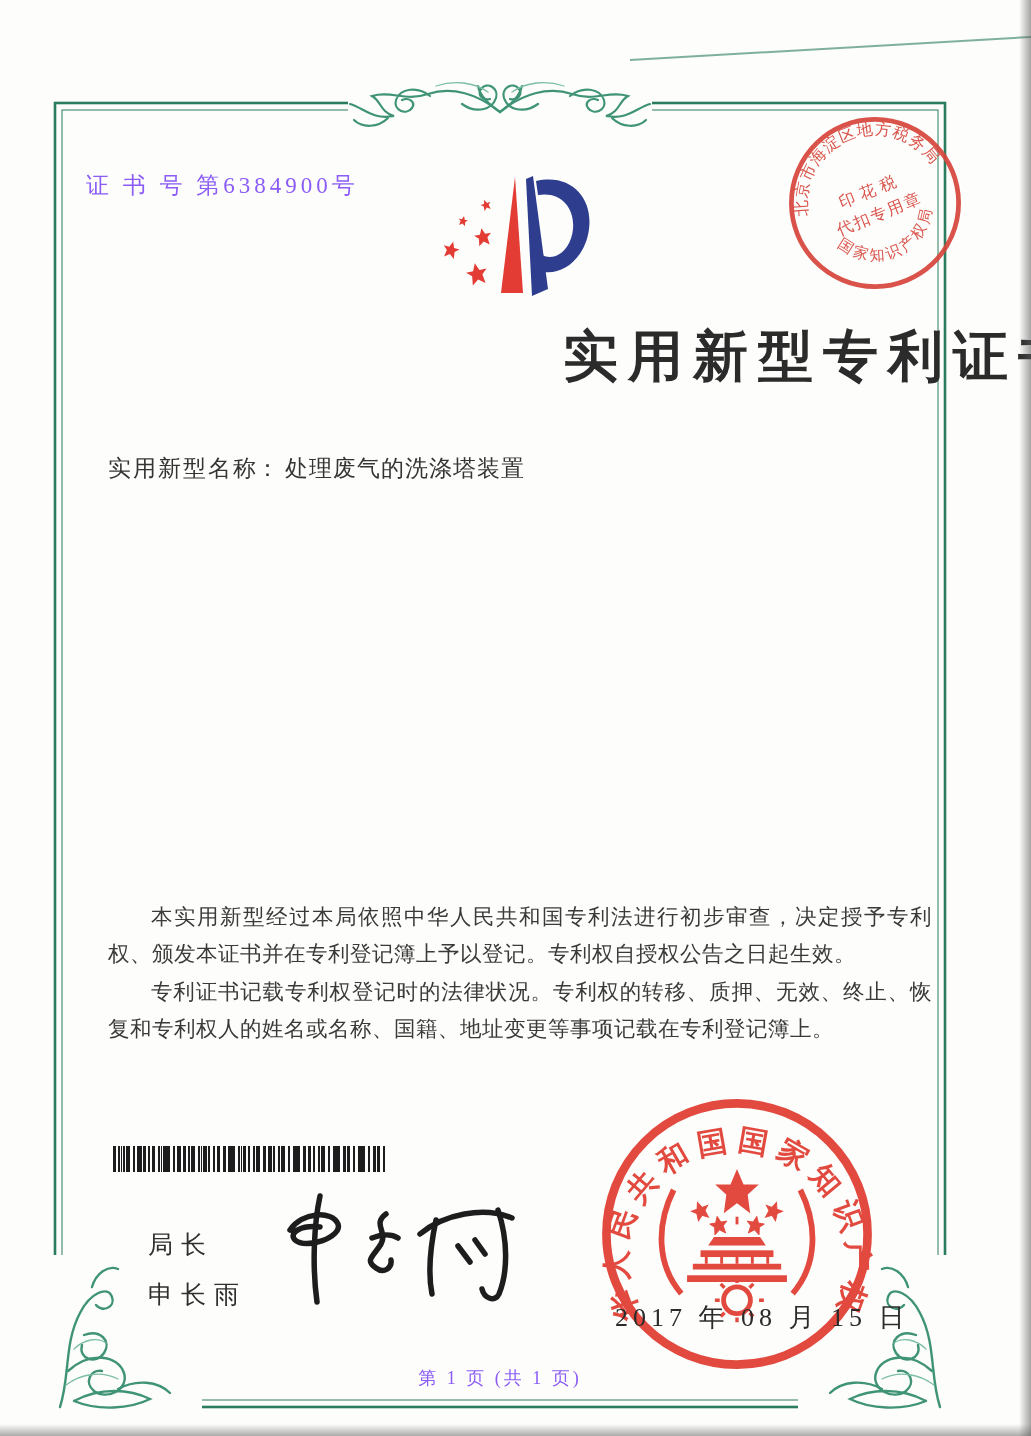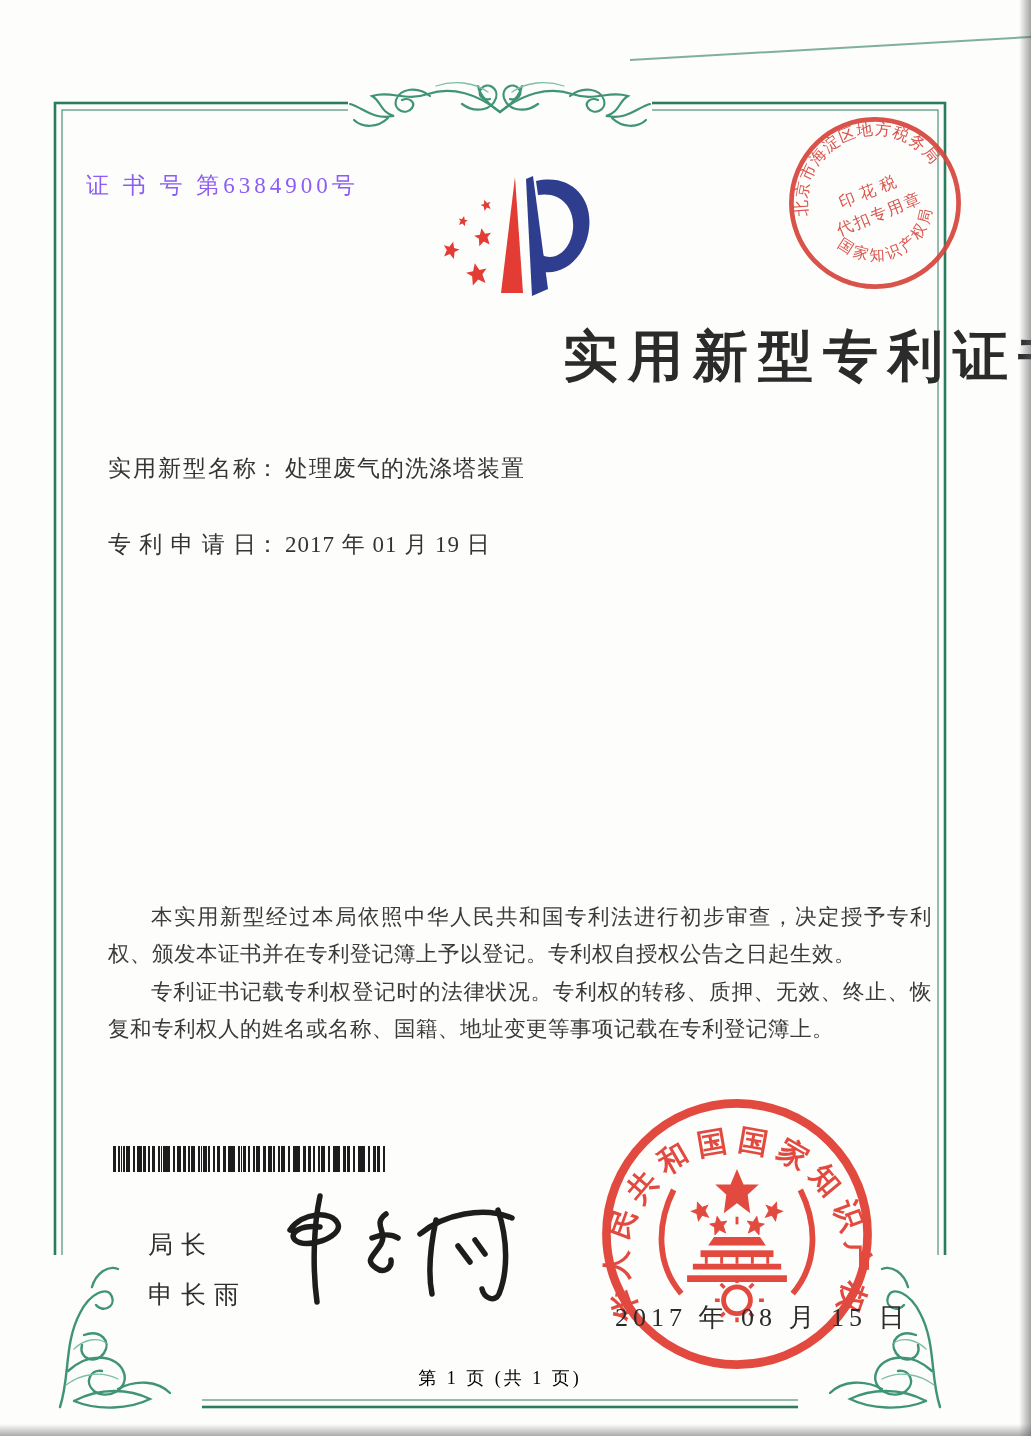--- a/index.html
+++ b/index.html
@@ -78,21 +78,21 @@
 
   .big-seal { position: absolute; left: 593px; top: 1090px; width: 288px; height: 288px; z-index: 4; opacity: .92; }
 
   .seal-date {
     position: absolute; left: 615px; top: 1300px; z-index: 5;
     font-size: 26px; letter-spacing: 5px; color: #2b2b2b;
   }
 
   .footer-text {
     position: absolute; left: 55px; top: 1366px; width: 890px; z-index: 3;
-    text-align: center; font-size: 18px; letter-spacing: 3px; color: #000000;
+    text-align: center; font-size: 18px; letter-spacing: 3px; color: #8b5cf6;
   }
 </style>
 </head>
 <body>
 
 <div class="page">
 
   <svg class="frame-svg" width="1031" height="1436" viewBox="0 0 1031 1436">
 
     <path d="M630,60 L1031,37" stroke="#2a7d5f" stroke-width="2" opacity="0.6" fill="none"></path>
@@ -192,23 +192,20 @@
     <text x="100" y="92" text-anchor="middle" font-size="17" letter-spacing="6" fill="#d6453c" font-family="Liberation Serif, serif">印花税</text>
     <text x="100" y="118" text-anchor="middle" font-size="17" letter-spacing="2" fill="#d6453c" font-family="Liberation Serif, serif">代扣专用章</text>
   </svg>
 
   <div class="doc-title">实用新型专利证书</div>
 
   <div class="fields">
     <div class="field-row">
       <span class="field-label">实用新型名称</span><span class="field-colon">：</span><span class="field-value">处理废气的洗涤塔装置</span>
     </div>
-    <div class="field-row">
-      <span class="field-label">专利申请日</span><span class="field-colon">：</span><span class="field-value">2017 年 01 月 19 日</span>
-    </div>
   </div>
 
   <div class="body-text">
     <p>本实用新型经过本局依照中华人民共和国专利法进行初步审查，决定授予专利权、颁发本证书并在专利登记簿上予以登记。专利权自授权公告之日起生效。</p>
     <p>专利证书记载专利权登记时的法律状况。专利权的转移、质押、无效、终止、恢复和专利权人的姓名或名称、国籍、地址变更等事项记载在专利登记簿上。</p>
   </div>
 
   <div class="barcode"></div>
 
   <div class="officer-block">

